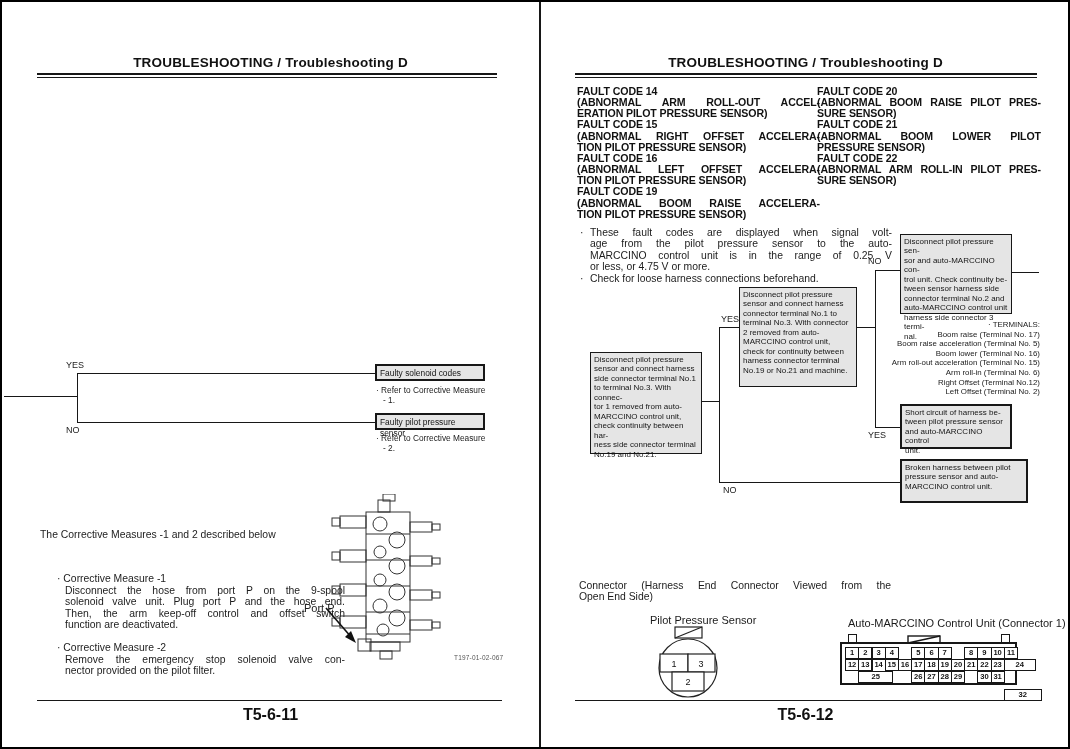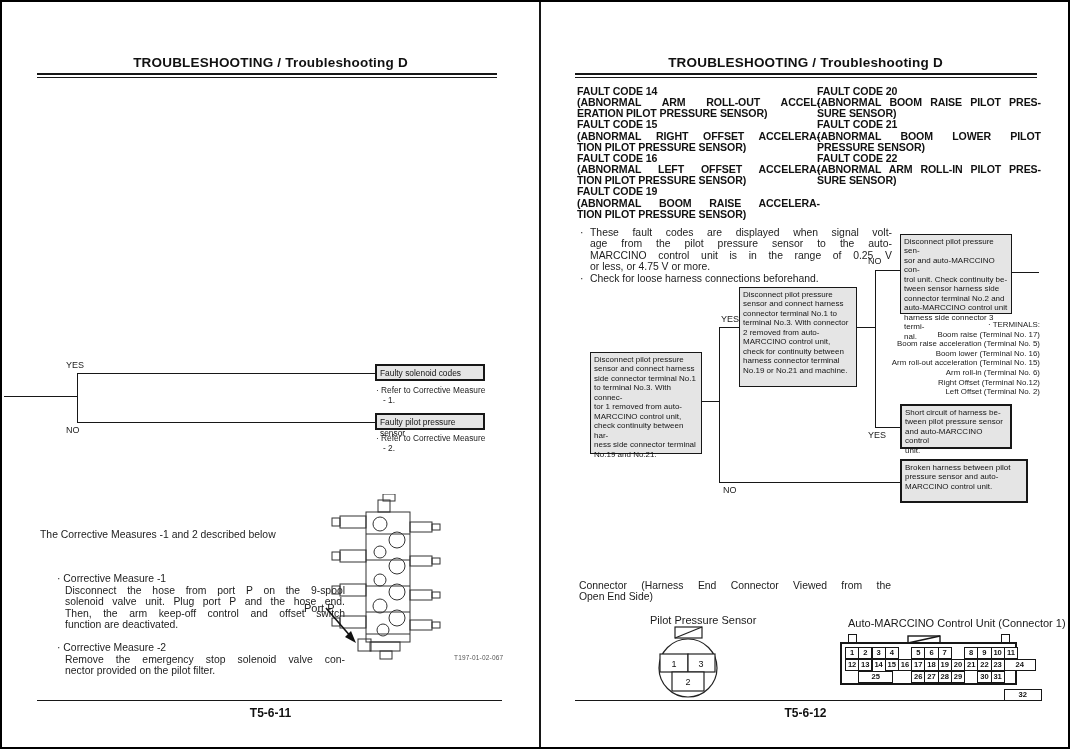--- a/index.html
+++ b/index.html
@@ -3,21 +3,21 @@
 <meta charset="utf-8">
 <style>
   html,body{margin:0;padding:0;background:#e8e8e8;}
   #canvas{position:relative;width:1070px;height:749px;background:#ffffff;
     border:2px solid #000;box-sizing:border-box;overflow:hidden;
     font-family:"Liberation Sans", sans-serif;color:#1c1c1c;}
   .abs{position:absolute;}
   .ln{position:absolute;background:#171717;}
   .rule2{position:absolute;height:2px;border-top:2px solid #171717;border-bottom:1px solid #171717;}
   .pgtitle{position:absolute;font-weight:bold;font-size:13.5px;text-align:center;letter-spacing:.2px;color:#111;}
-  .footer-num{position:absolute;font-weight:bold;font-size:12px;text-align:center;color:#111;}
+  .footer-num{position:absolute;font-weight:bold;font-size:16px;text-align:center;color:#111;}
   .fc-col{position:absolute;font-weight:bold;font-size:10.6px;line-height:11.15px;color:#111;letter-spacing:-0.1px;}
   .fc-code{text-align:left;}
   .fc-lines > div{text-align:justify;text-align-last:justify;}
   .fc-lines > div:last-child{text-align-last:left;}
   .jlines > div{text-align:justify;text-align-last:justify;}
   .jlines > div:last-child{text-align-last:left;}
   .body-txt{position:absolute;font-size:10.4px;line-height:11.35px;}
   .flow-box{position:absolute;border:1px solid #171717;background:#e5e5e5;font-size:8px;line-height:9.45px;
     padding:2px 2px 0 3px;box-sizing:border-box;color:#151515;}
   .flow-box.thick{border-width:2px;}

